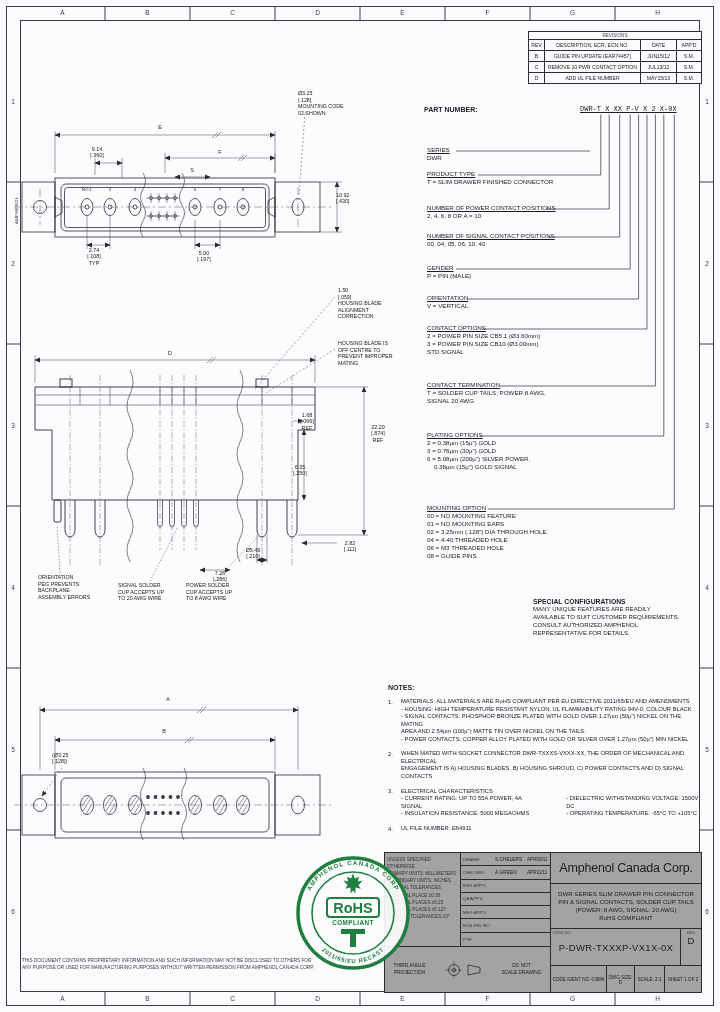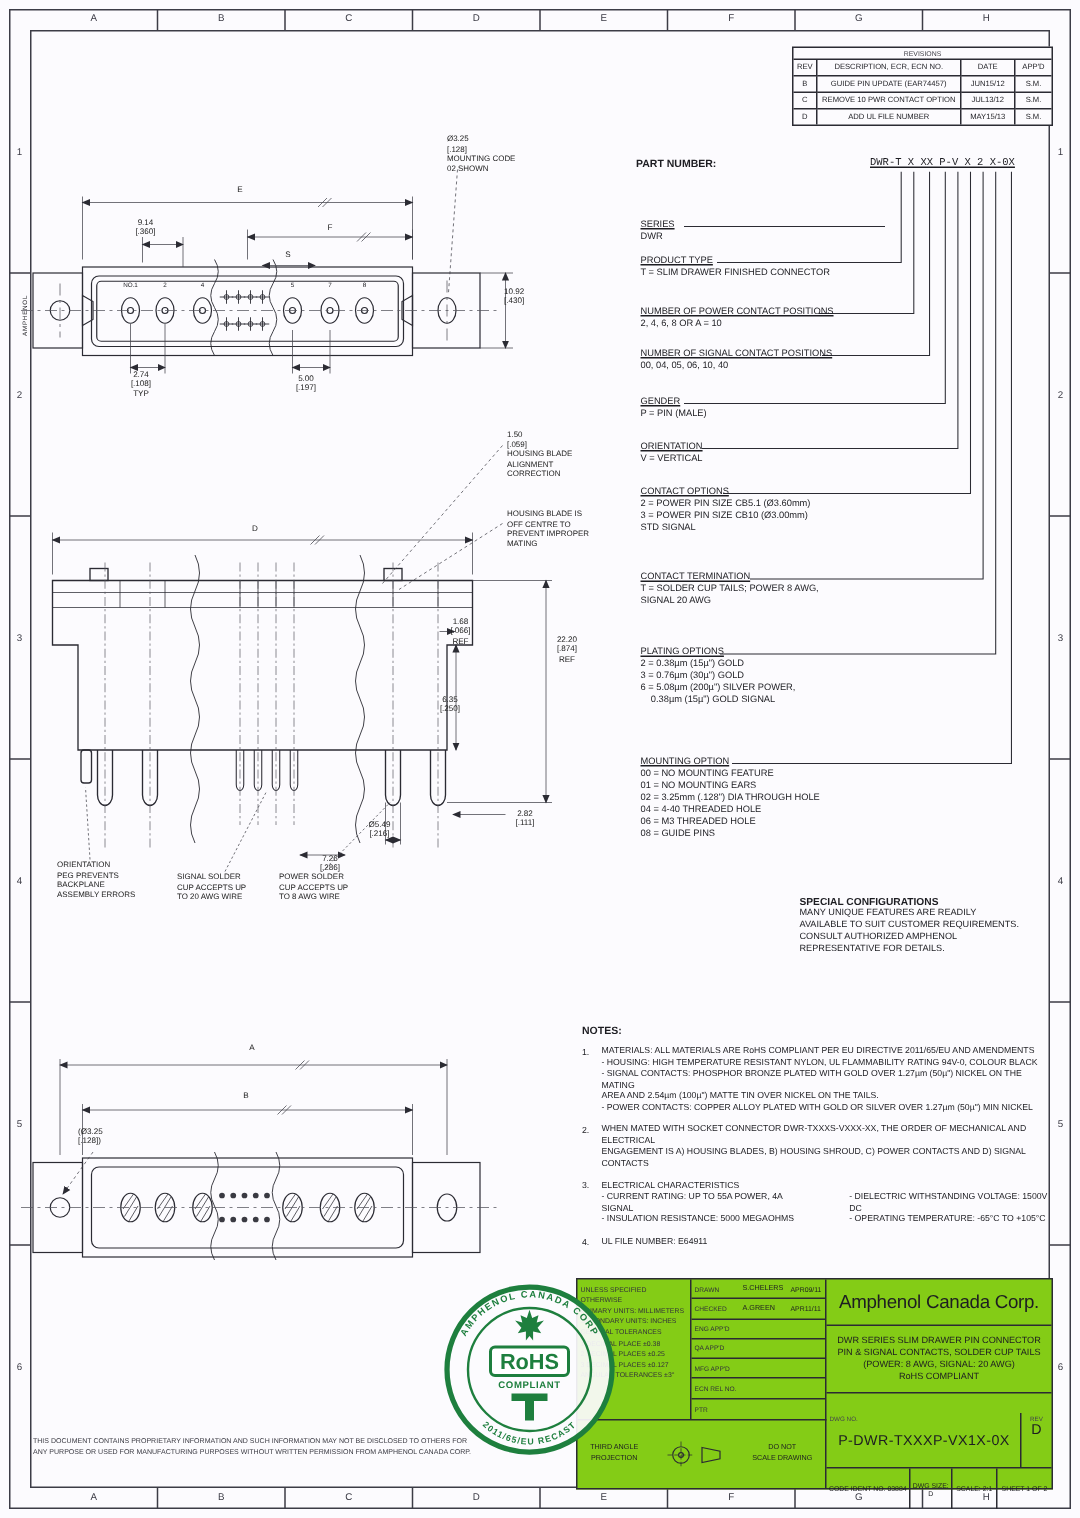--- a/index.html
+++ b/index.html
@@ -20,38 +20,38 @@
   .rt-grid{display:grid;grid-template-columns:16px 1fr 36px 24px;}
   .rt-grid>div{border-bottom:1px solid #2b2b33;border-right:1px solid #2b2b33;
                font-size:5.1px;text-align:center;padding:2px 1px;}
   .rt-grid>div:nth-child(4n){border-right:none;}
   .rt-grid>div:nth-last-child(-n+4){border-bottom:none;}
   .bd{font-size:6.2px;line-height:1.3;max-width:170px;}
   .dim{font-size:5.4px;line-height:1.2;color:#222;}
   .lbl{font-size:5.3px;line-height:1.25;color:#222;}
   .nrow{display:flex;margin-top:7px;font-size:5.8px;line-height:1.4;}
   .nnum{width:13px;flex:none;}
-  .tb{border:1px solid #2b2b33;background:#84cc16;}
+  .tb{border:1px solid #2b2b33;background:#a3a3a3;}
   .tb .col-tol{position:absolute;left:0;top:0;width:76px;height:93px;border-right:1px solid #2b2b33;
                padding:3px 2px;box-sizing:border-box;font-size:4.6px;line-height:1.55;color:#33333a;}
   .tb .col-app{position:absolute;left:76px;top:0;width:90px;height:93px;border-right:1px solid #2b2b33;box-sizing:border-box;}
   .approw{display:flex;height:13.28px;border-bottom:1px solid #2b2b33;box-sizing:border-box;align-items:center;}
   .approw:last-child{border-bottom:none;}
   .approw .al{width:32px;font-size:4.4px;padding-left:2px;color:#33333a;}
   .approw .av{width:32px;font-size:4.8px;}
   .approw .ad{flex:1;font-size:4.6px;}
   .tb .proj{position:absolute;left:0;top:93px;width:166px;height:46px;border-right:1px solid #2b2b33;
             border-top:1px solid #2b2b33;box-sizing:border-box;display:flex;align-items:center;
             justify-content:space-around;font-size:4.8px;}
   .tb .col-r{position:absolute;left:166px;top:0;width:150px;height:139px;box-sizing:border-box;}
   .company{height:30px;border-bottom:1px solid #2b2b33;display:flex;align-items:center;justify-content:center;
            font-size:12.5px;letter-spacing:-0.2px;}
   .descr{height:44px;border-bottom:1px solid #2b2b33;display:flex;align-items:center;justify-content:center;
          font-size:6.1px;text-align:center;}
-  .dwgrow{height:36px;border-bottom:1px solid #2b2b33;position:relative;display:flex;align-items:center;justify-content:center;margin-top:13px;}
+  .dwgrow{height:36px;border-bottom:1px solid #2b2b33;position:relative;display:flex;align-items:center;justify-content:center;}
   .dwgno{font-size:9.5px;letter-spacing:0.3px;padding-right:20px;}
   .dwglab{position:absolute;left:2px;top:1px;font-size:4.2px;color:#44444c;}
   .revbox{position:absolute;right:0;top:0;bottom:0;width:20px;border-left:1px solid #2b2b33;text-align:center;}
   .revbox .rl{font-size:4.2px;color:#44444c;margin-top:1px;}
   .revbox .rv{font-size:9.5px;}
   .strip{height:27px;display:flex;}
   .strip>div{border-right:1px solid #2b2b33;font-size:4.6px;display:flex;align-items:center;
              justify-content:center;text-align:center;padding:0 1px;box-sizing:border-box;}
   .strip>div:last-child{border-right:none;}
   .disc{font-size:4.7px;line-height:1.55;color:#3a3a42;}

